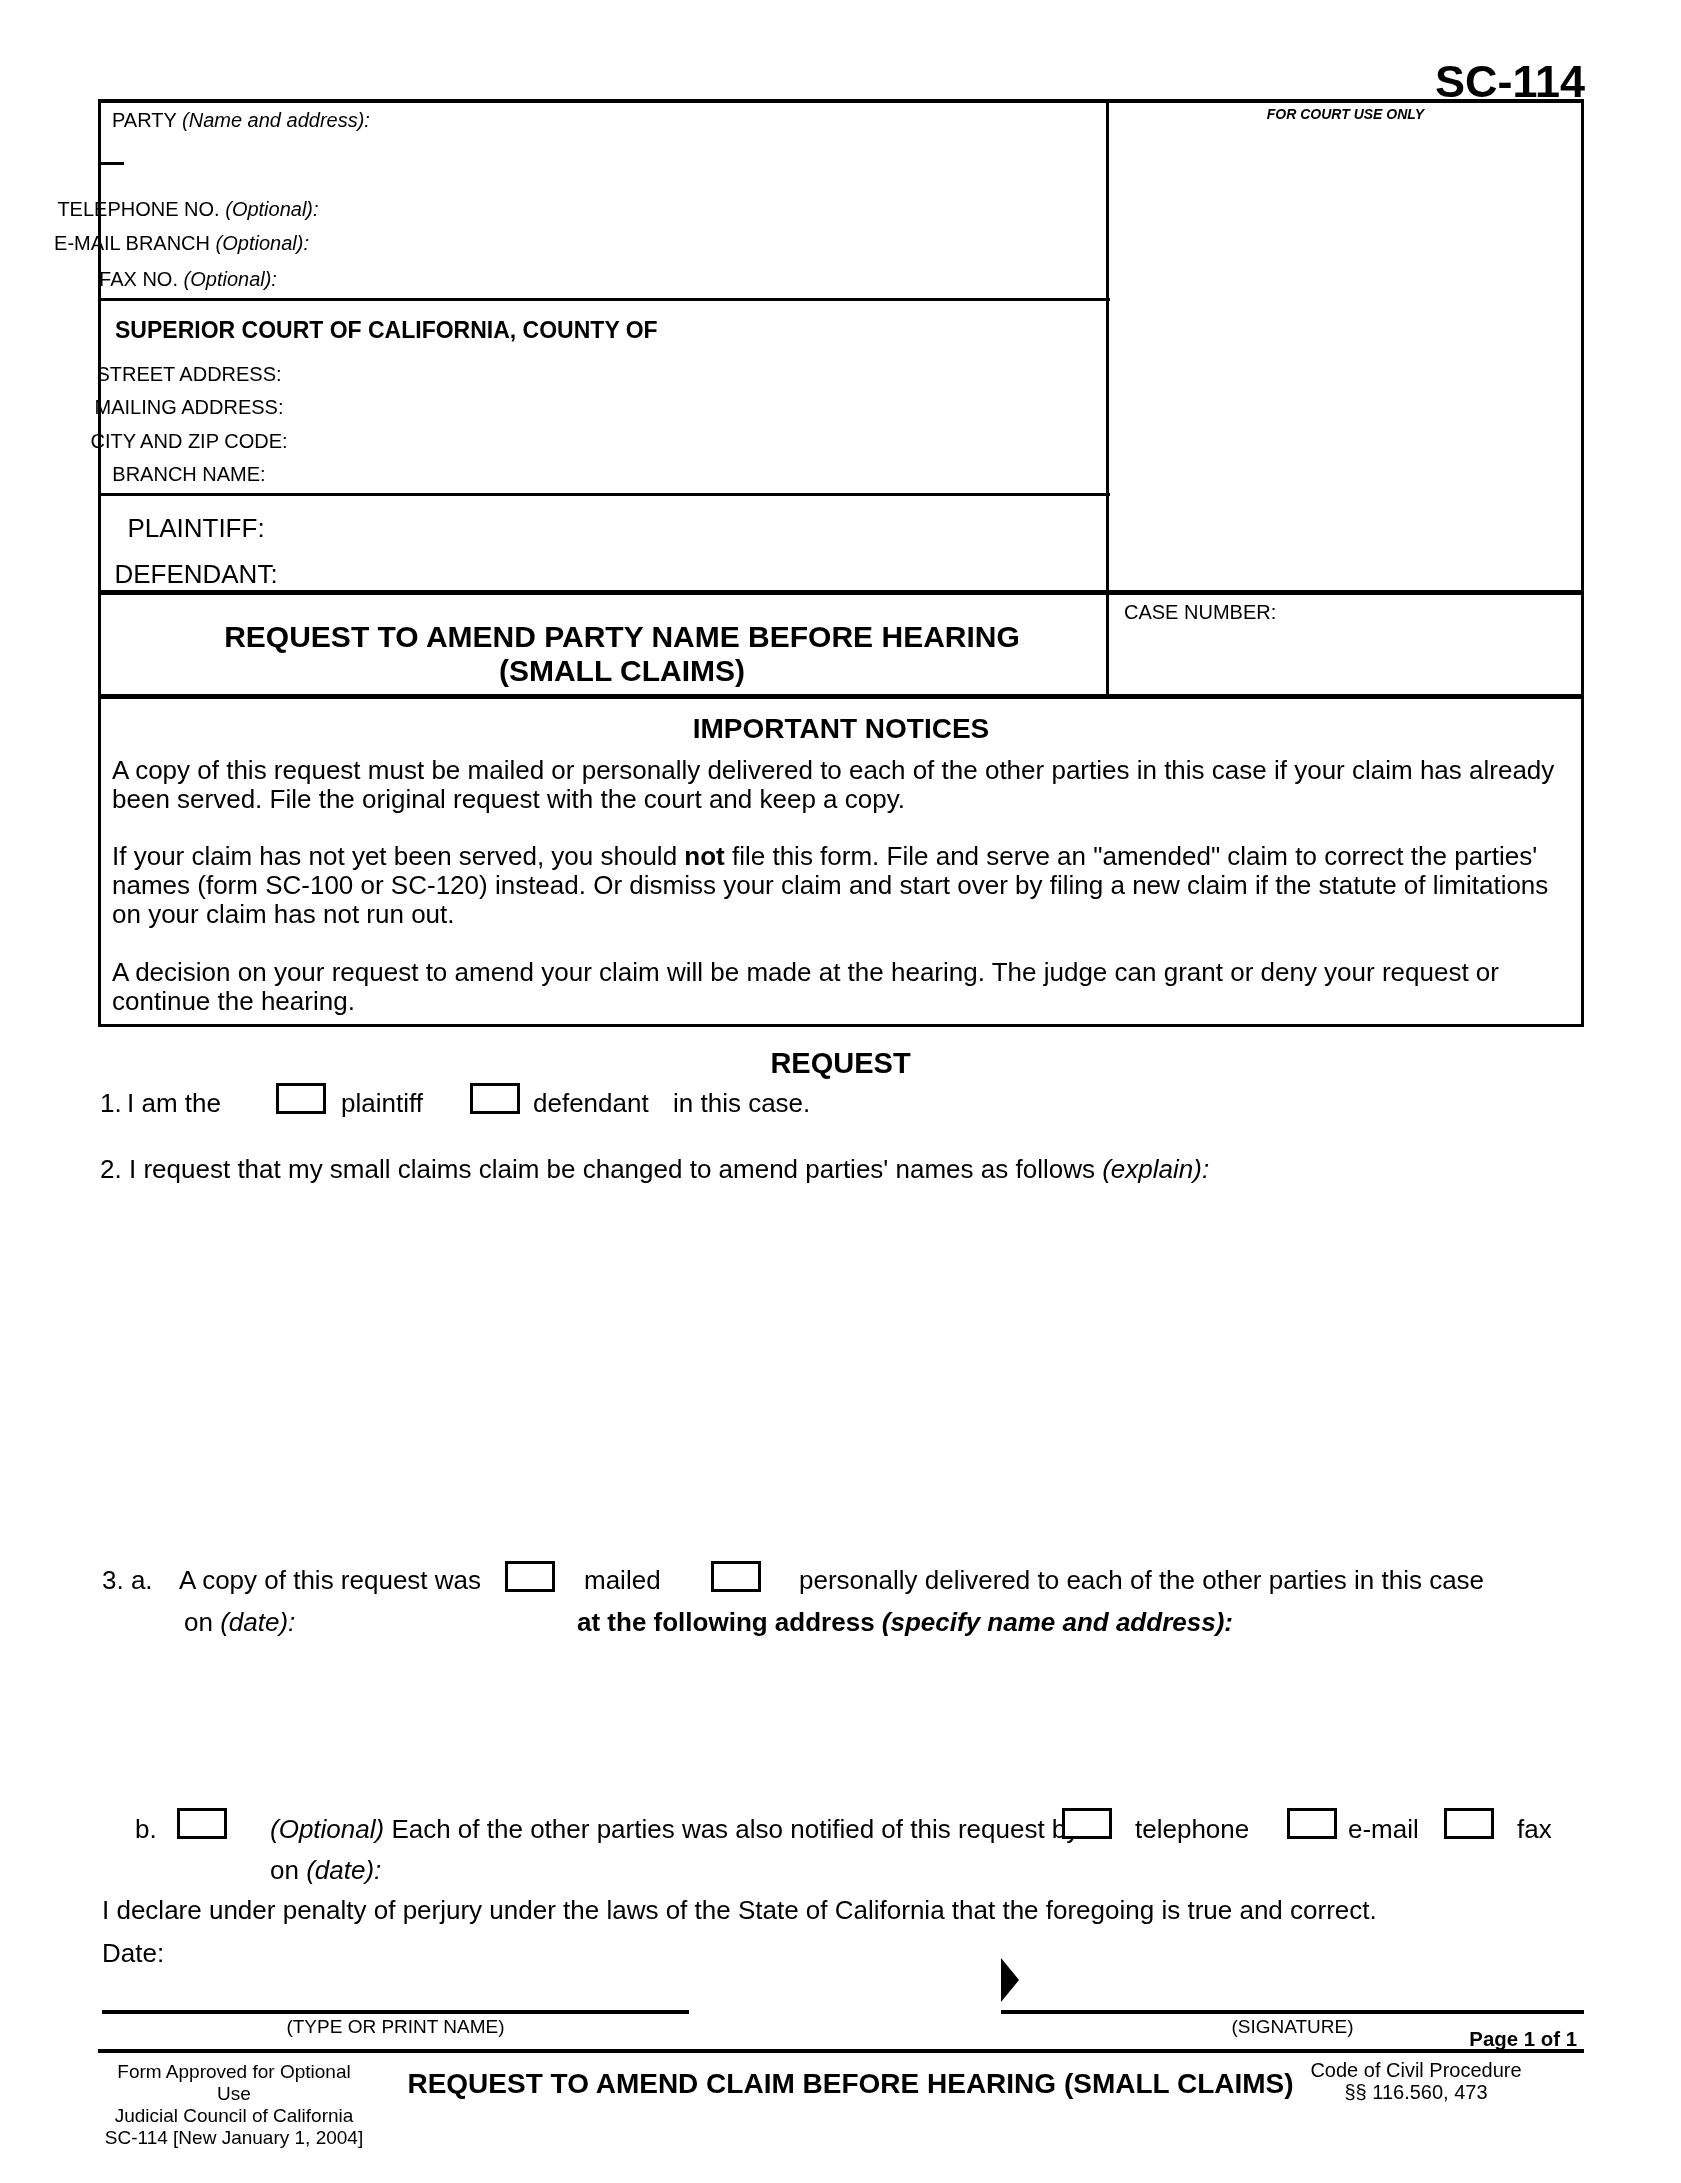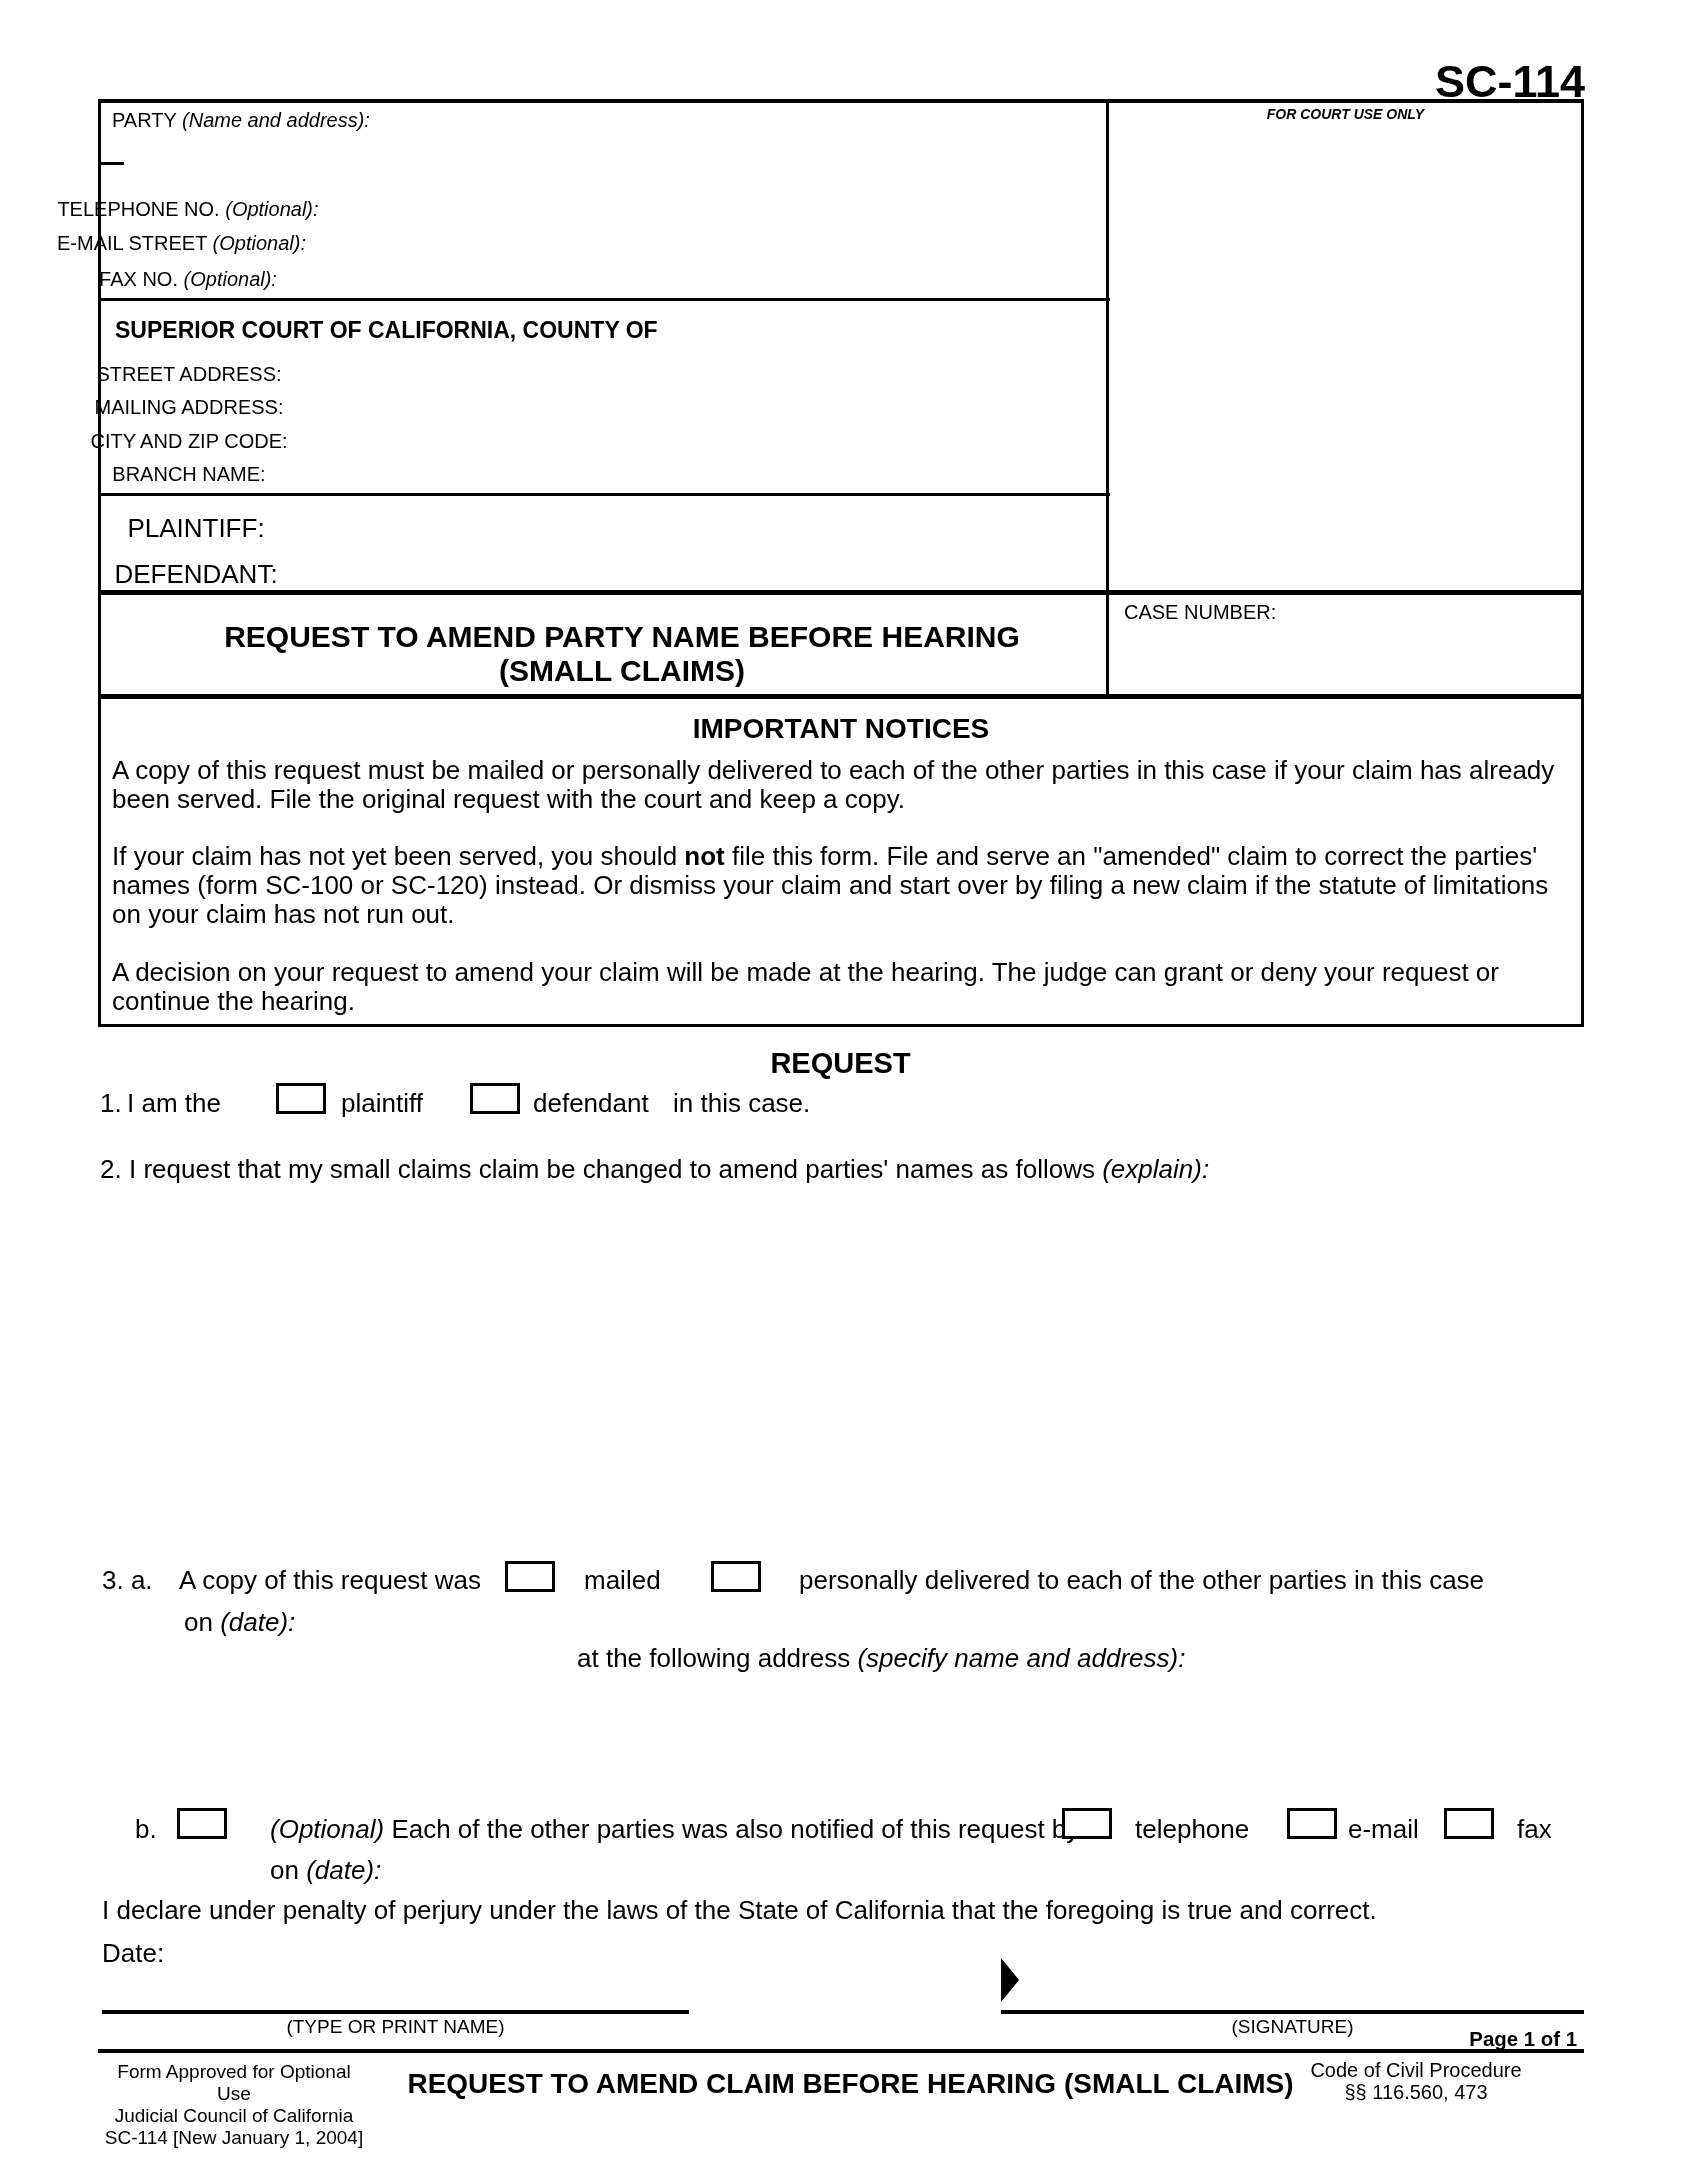--- a/index.html
+++ b/index.html
@@ -35,21 +35,21 @@
   <div class="hl" style="left:98px;top:493px;width:1012px;height:3.3px;"></div>
   <div class="hl" style="left:98px;top:590px;width:1486px;height:4.6px;"></div>
   <div class="hl" style="left:98px;top:694px;width:1486px;height:4.6px;"></div>
   <div class="hl" style="left:98px;top:1024px;width:1486px;height:2.6px;"></div>
   <div class="hl" style="left:98px;top:162px;width:26px;height:3.3px;"></div>
 
   <div class="t sm" style="left:112px;top:109px;"><span>PARTY </span><span class="it">(Name and address):</span></div>
   <div class="field" style="left:112px;top:135px;width:956px;height:56px;"></div>
   <div class="t sm right" style="right:1348px;top:198px;width:290px;"><span>TELEPHONE NO. </span><span class="it">(Optional):</span></div>
   <div class="field" style="left:343px;top:194px;width:725px;height:29px;"></div>
-  <div class="t sm right" style="right:1348px;top:232px;width:303px;"><span>E-MAIL STREET </span><span class="it">(Optional):</span></div>
+  <div class="t sm right" style="right:1348px;top:232px;width:303px;"><span>E-MAIL BRANCH </span><span class="it">(Optional):</span></div>
   <div class="field" style="left:343px;top:228px;width:725px;height:29px;"></div>
   <div class="t sm right" style="right:1348px;top:268px;width:290px;"><span>FAX NO. </span><span class="it">(Optional):</span></div>
   <div class="field" style="left:343px;top:264px;width:725px;height:29px;"></div>
 
   <div class="t b it sm center" style="left:1110px;top:107px;width:471px;font-size:14px;">FOR COURT USE ONLY</div>
 
   <div class="t b" style="left:115px;top:318px;font-size:23px;">SUPERIOR COURT OF CALIFORNIA, COUNTY OF</div>
   <div class="field" style="left:633px;top:315px;width:462px;height:30px;"></div>
   <div class="t sm right" style="right:1393px;top:363px;width:198px;">STREET ADDRESS:</div>
   <div class="field" style="left:300px;top:359px;width:791px;height:29px;"></div>
@@ -89,21 +89,21 @@
   <div class="field" style="left:112px;top:1200px;width:1457px;height:343px;"></div>
 
   <div class="t body" style="left:102px;top:1566px;">3. a.</div>
   <div class="t body" style="left:179px;top:1566px;">A copy of this request was</div>
   <div class="cb" style="left:505px;top:1561px;"></div>
   <div class="t body" style="left:584px;top:1566px;">mailed</div>
   <div class="cb" style="left:711px;top:1561px;"></div>
   <div class="t body" style="left:799px;top:1566px;">personally delivered to each of the other parties in this case</div>
   <div class="t body" style="left:184px;top:1608px;"><span>on </span><span class="it">(date):</span></div>
   <div class="field" style="left:303px;top:1608px;width:251px;height:33px;"></div>
-  <div class="t body" style="left:577px;top:1644px;"><span>at the following address </span><span class="it">(specify name and address):</span></div>
+  <div class="t body" style="left:577px;top:1608px;font-weight:bold;"><span>at the following address </span><span class="it">(specify name and address):</span></div>
   <div class="field" style="left:577px;top:1648px;width:989px;height:152px;"></div>
 
   <div class="t body" style="left:135px;top:1815px;">b.</div>
   <div class="cb" style="left:177px;top:1808px;"></div>
   <div class="t body" style="left:270px;top:1815px;"><span class="it">(Optional)</span><span> Each of the other parties was also notified of this request by</span></div>
   <div class="cb" style="left:1062px;top:1808px;"></div>
   <div class="t body" style="left:1135px;top:1815px;">telephone</div>
   <div class="cb" style="left:1287px;top:1808px;"></div>
   <div class="t body" style="left:1348px;top:1815px;">e-mail</div>
   <div class="cb" style="left:1444px;top:1808px;"></div>

